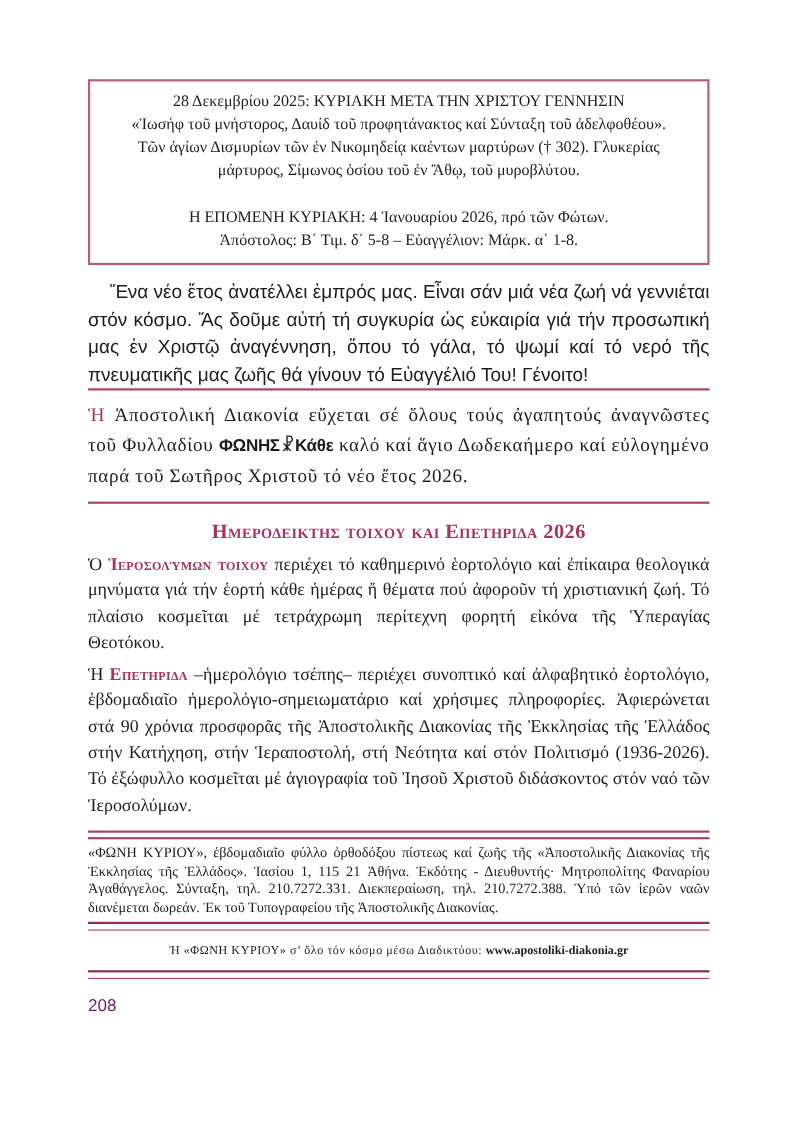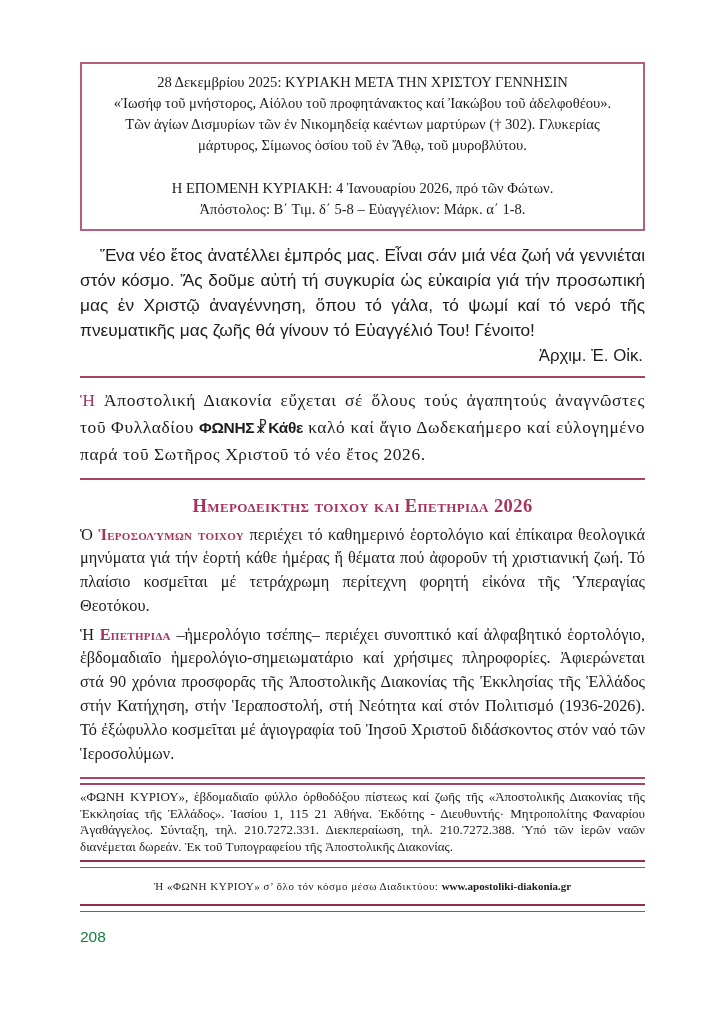--- a/index.html
+++ b/index.html
@@ -4,21 +4,21 @@
 <style>
   html,body{margin:0;padding:0;background:#ffffff;}
   .page{
     position:relative;
     width:724px;height:1024px;
     background:#fff;
     overflow:hidden;
     font-family:"Liberation Serif","DejaVu Serif",serif;
     color:#1c1c1c;
   }
-  .content{position:absolute;left:80px;top:62px;width:565px;}
+  .content{position:absolute;left:80px;top:72px;width:565px;}
 
   
   .header-box{
     border:2px solid var(--box-border);
     padding:8px 8px 9px 8px;
     text-align:center;
     font-size:14.6px;
     line-height:21px;
   }
   .box-group2{margin-top:22px;}
@@ -104,42 +104,41 @@
     font-size:11px;
     letter-spacing:0.5px;
     text-align:center;
   }
   .internet b{letter-spacing:0;}
 
   .page-number{
     margin-top:16px;
     font-family:"Liberation Sans","DejaVu Sans",sans-serif;
     font-size:15.5px;
-    color:#15803d;
+    color:#701a75;
   }
 </style>
 </head>
 <body>
 
 <div class="page">
   <div class="content">
 
     <div class="header-box">
       <div>28 Δεκεμβρίου 2025: ΚΥΡΙΑΚΗ ΜΕΤΑ ΤΗΝ ΧΡΙΣΤΟΥ ΓΕΝΝΗΣΙΝ</div>
-      <div>«Ἰωσήφ τοῦ μνήστορος, Αἰόλου τοῦ προφητάνακτος καί Ἰακώβου τοῦ ἀδελφοθέου».</div>
+      <div>«Ἰωσήφ τοῦ μνήστορος, Δαυίδ τοῦ προφητάνακτος καί Σύνταξη τοῦ ἀδελφοθέου».</div>
       <div>Τῶν ἁγίων Δισμυρίων τῶν ἐν Νικομηδείᾳ καέντων μαρτύρων († 302). Γλυκερίας</div>
       <div>μάρτυρος, Σίμωνος ὁσίου τοῦ ἐν Ἄθῳ, τοῦ μυροβλύτου.</div>
       <div class="box-group2">
         <div>Η ΕΠΟΜΕΝΗ ΚΥΡΙΑΚΗ: 4 Ἰανουαρίου 2026, πρό τῶν Φώτων.</div>
         <div>Ἀπόστολος: Β΄ Τιμ. δ΄ 5-8 – Εὐαγγέλιον: Μάρκ. α΄ 1-8.</div>
       </div>
     </div>
 
     <p class="intro">Ἕνα νέο ἔτος ἀνατέλλει ἐμπρός μας. Εἶναι σάν μιά νέα ζωή νά γεννιέται στόν κόσμο. Ἄς δοῦμε αὐτή τή συγκυρία ὡς εὐκαιρία γιά τήν προσωπική μας ἐν Χριστῷ ἀναγέννηση, ὅπου τό γάλα, τό ψωμί καί τό νερό τῆς πνευματικῆς μας ζωῆς θά γίνουν τό Εὐαγγέλιό Του! Γένοιτο!</p>
-    <p class="signature">Ἀρχιμ. Ἐ. Οἰκ.</p>
 
     <hr class="rule">
 
     <p class="wishes">
       <span class="lead-crimson">Ἡ</span>
       <span>Ἀποστολική Διακονία εὔχεται σέ ὅλους τούς ἀγαπητούς ἀναγνῶστες τοῦ Φυλλαδίου</span>
       <span class="logo"><span>ΦΩΝΗΣ</span><span class="chi-rho">☧</span><span>Κάθε</span></span>
       <span>καλό καί ἅγιο Δωδεκαήμερο καί εὐλογημένο παρά τοῦ Σωτῆρος Χριστοῦ τό νέο ἔτος 2026.</span>
     </p>
 

